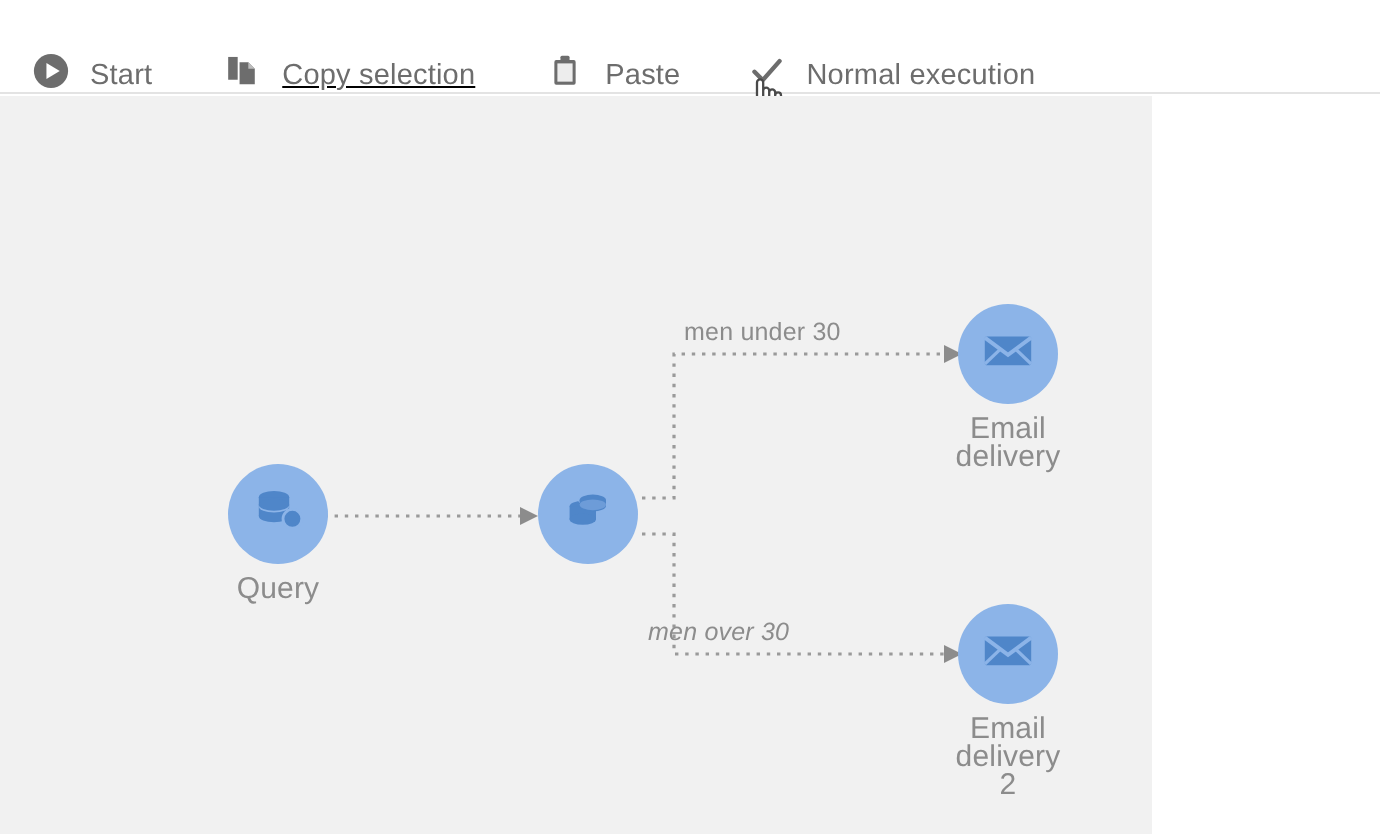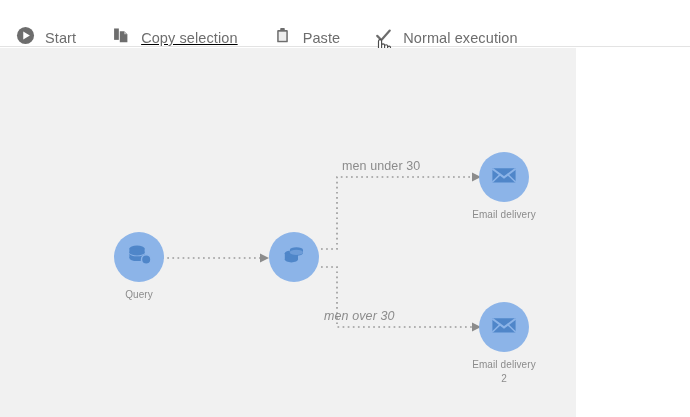--- a/index.html
+++ b/index.html
@@ -77,21 +77,21 @@
     width: 50px; height: 50px;
     border-radius: 50%;
     background: #8cb4e8;
     margin: 0 auto;
     display: flex;
     align-items: center;
     justify-content: center;
   }
   .node .node-label {
     margin-top: 6px;
-    font-size: 10px;
+    font-size: 15px;
     color: #8c8c8c;
     line-height: 14px;
     white-space: pre-line;
     letter-spacing: 0.1px;
   }
 
   
   .edge-label {
     position: absolute;
     font-size: 12.5px;

